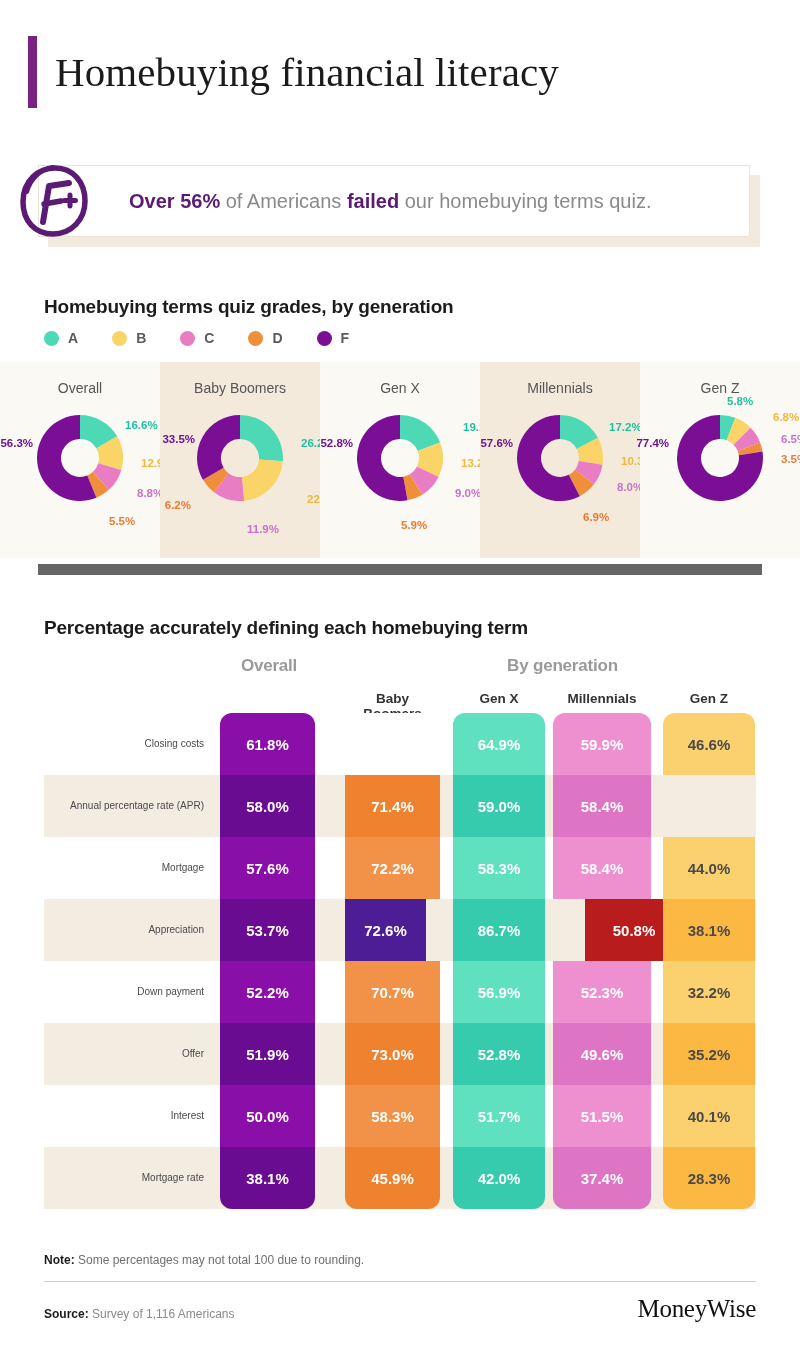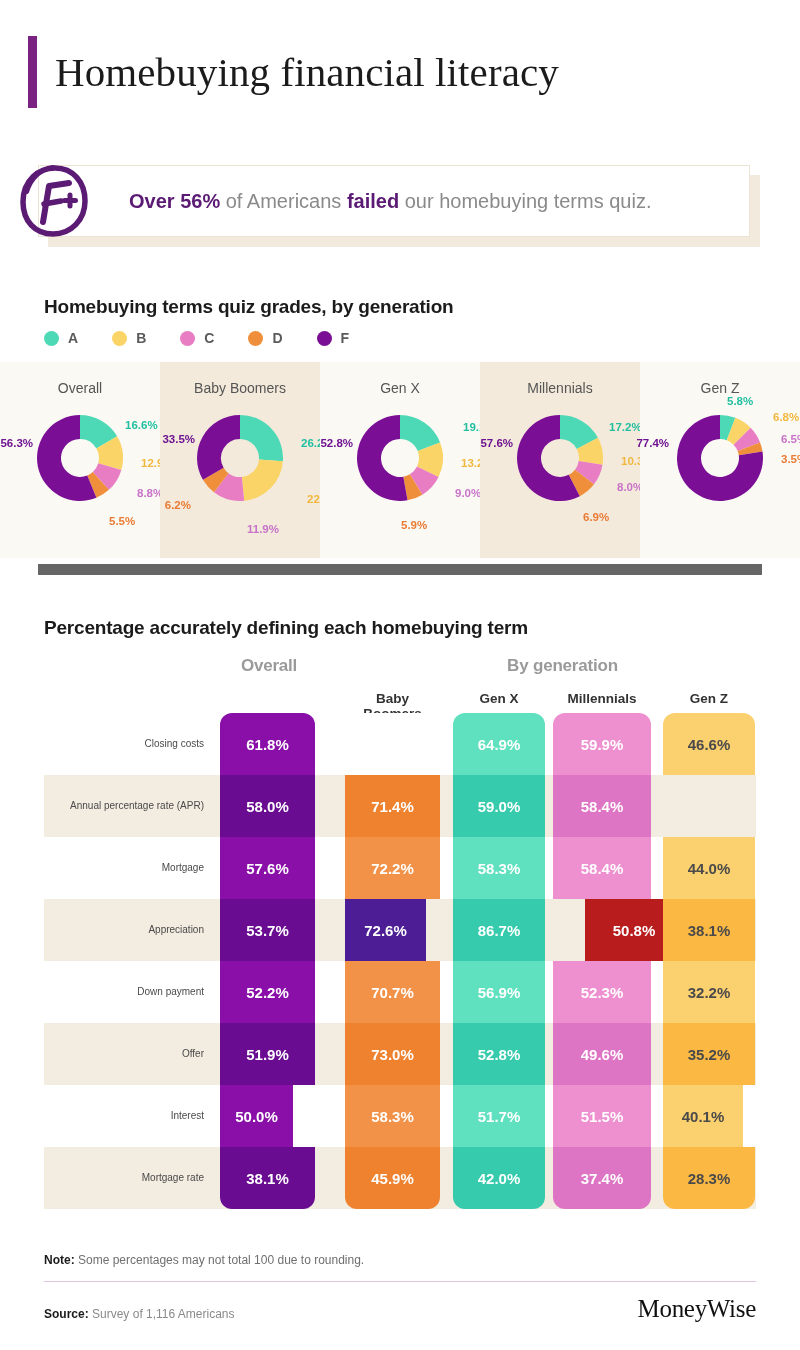--- a/index.html
+++ b/index.html
@@ -398,25 +398,25 @@
       <div class="row-label">Offer</div>
       <div class="cell" style="left: 220px; width: 95px; background: rgb(106, 12, 146);">51.9%</div>
       <div class="cell" style="left: 345px; width: 95px; background: rgb(238, 130, 47);">73.0%</div>
       <div class="cell" style="left: 453px; width: 92px; background: rgb(53, 203, 172);">52.8%</div>
       <div class="cell" style="left: 553px; width: 98px; background: rgb(222, 116, 196);">49.6%</div>
       <div class="cell dark-text" style="left: 663px; width: 92px; background: rgb(251, 185, 68);">35.2%</div>
     </div>
     <div class="row odd">
       <div class="row-bg"></div>
       <div class="row-label">Interest</div>
-      <div class="cell" style="left: 220px; width: 73px; background: rgb(138, 15, 168);">50.0%</div>
+      <div class="cell" style="left: 220px; width: 95px; background: rgb(138, 15, 168);">50.0%</div>
       <div class="cell" style="left: 345px; width: 95px; background: rgb(242, 146, 72);">58.3%</div>
       <div class="cell" style="left: 453px; width: 92px; background: rgb(95, 224, 190);">51.7%</div>
       <div class="cell" style="left: 553px; width: 98px; background: rgb(238, 143, 208);">51.5%</div>
-      <div class="cell dark-text" style="left: 663px; width: 80px; background: rgb(251, 208, 110);">40.1%</div>
+      <div class="cell dark-text" style="left: 663px; width: 92px; background: rgb(251, 208, 110);">40.1%</div>
     </div>
     <div class="row even">
       <div class="row-bg"></div>
       <div class="row-label">Mortgage rate</div>
       <div class="cell" style="left: 220px; width: 95px; background: rgb(106, 12, 146); border-radius: 0px 0px 12px 12px;">38.1%</div>
       <div class="cell" style="left: 345px; width: 95px; background: rgb(238, 130, 47); border-radius: 0px 0px 12px 12px;">45.9%</div>
       <div class="cell" style="left: 453px; width: 92px; background: rgb(53, 203, 172); border-radius: 0px 0px 12px 12px;">42.0%</div>
       <div class="cell" style="left: 553px; width: 98px; background: rgb(222, 116, 196); border-radius: 0px 0px 12px 12px;">37.4%</div>
       <div class="cell dark-text" style="left: 663px; width: 92px; background: rgb(251, 185, 68); border-radius: 0px 0px 12px 12px;">28.3%</div>
     </div>

